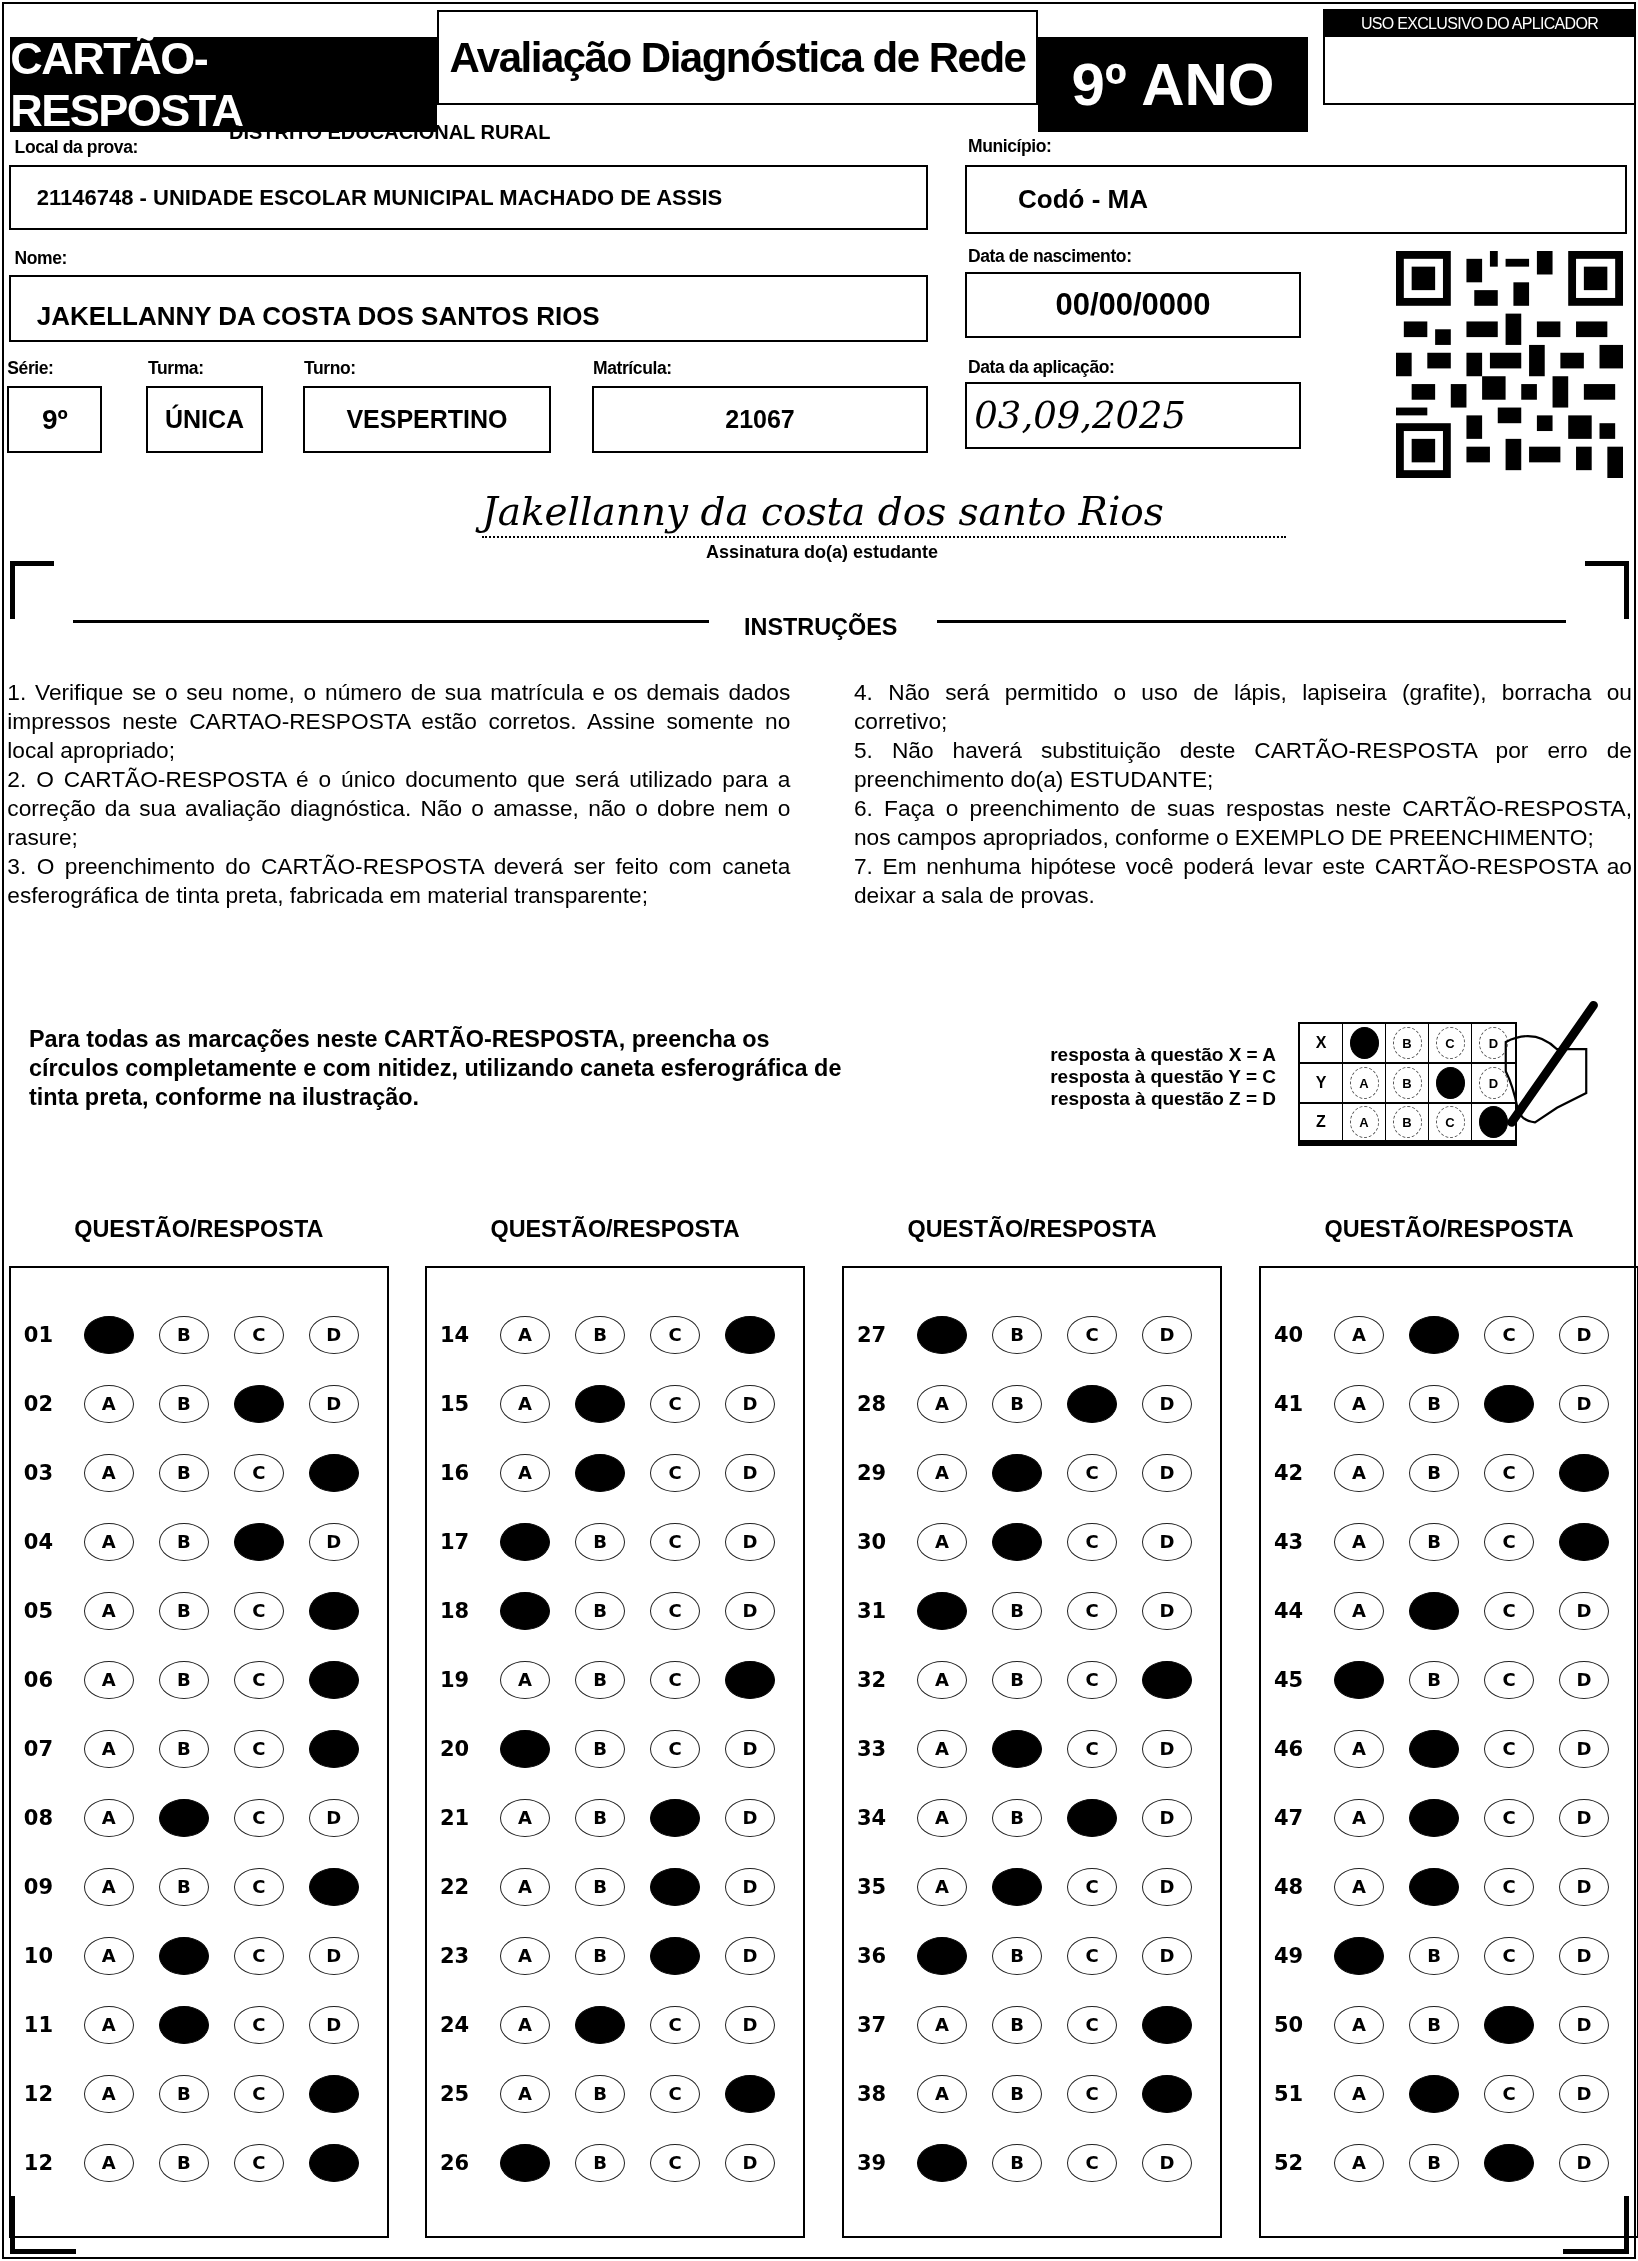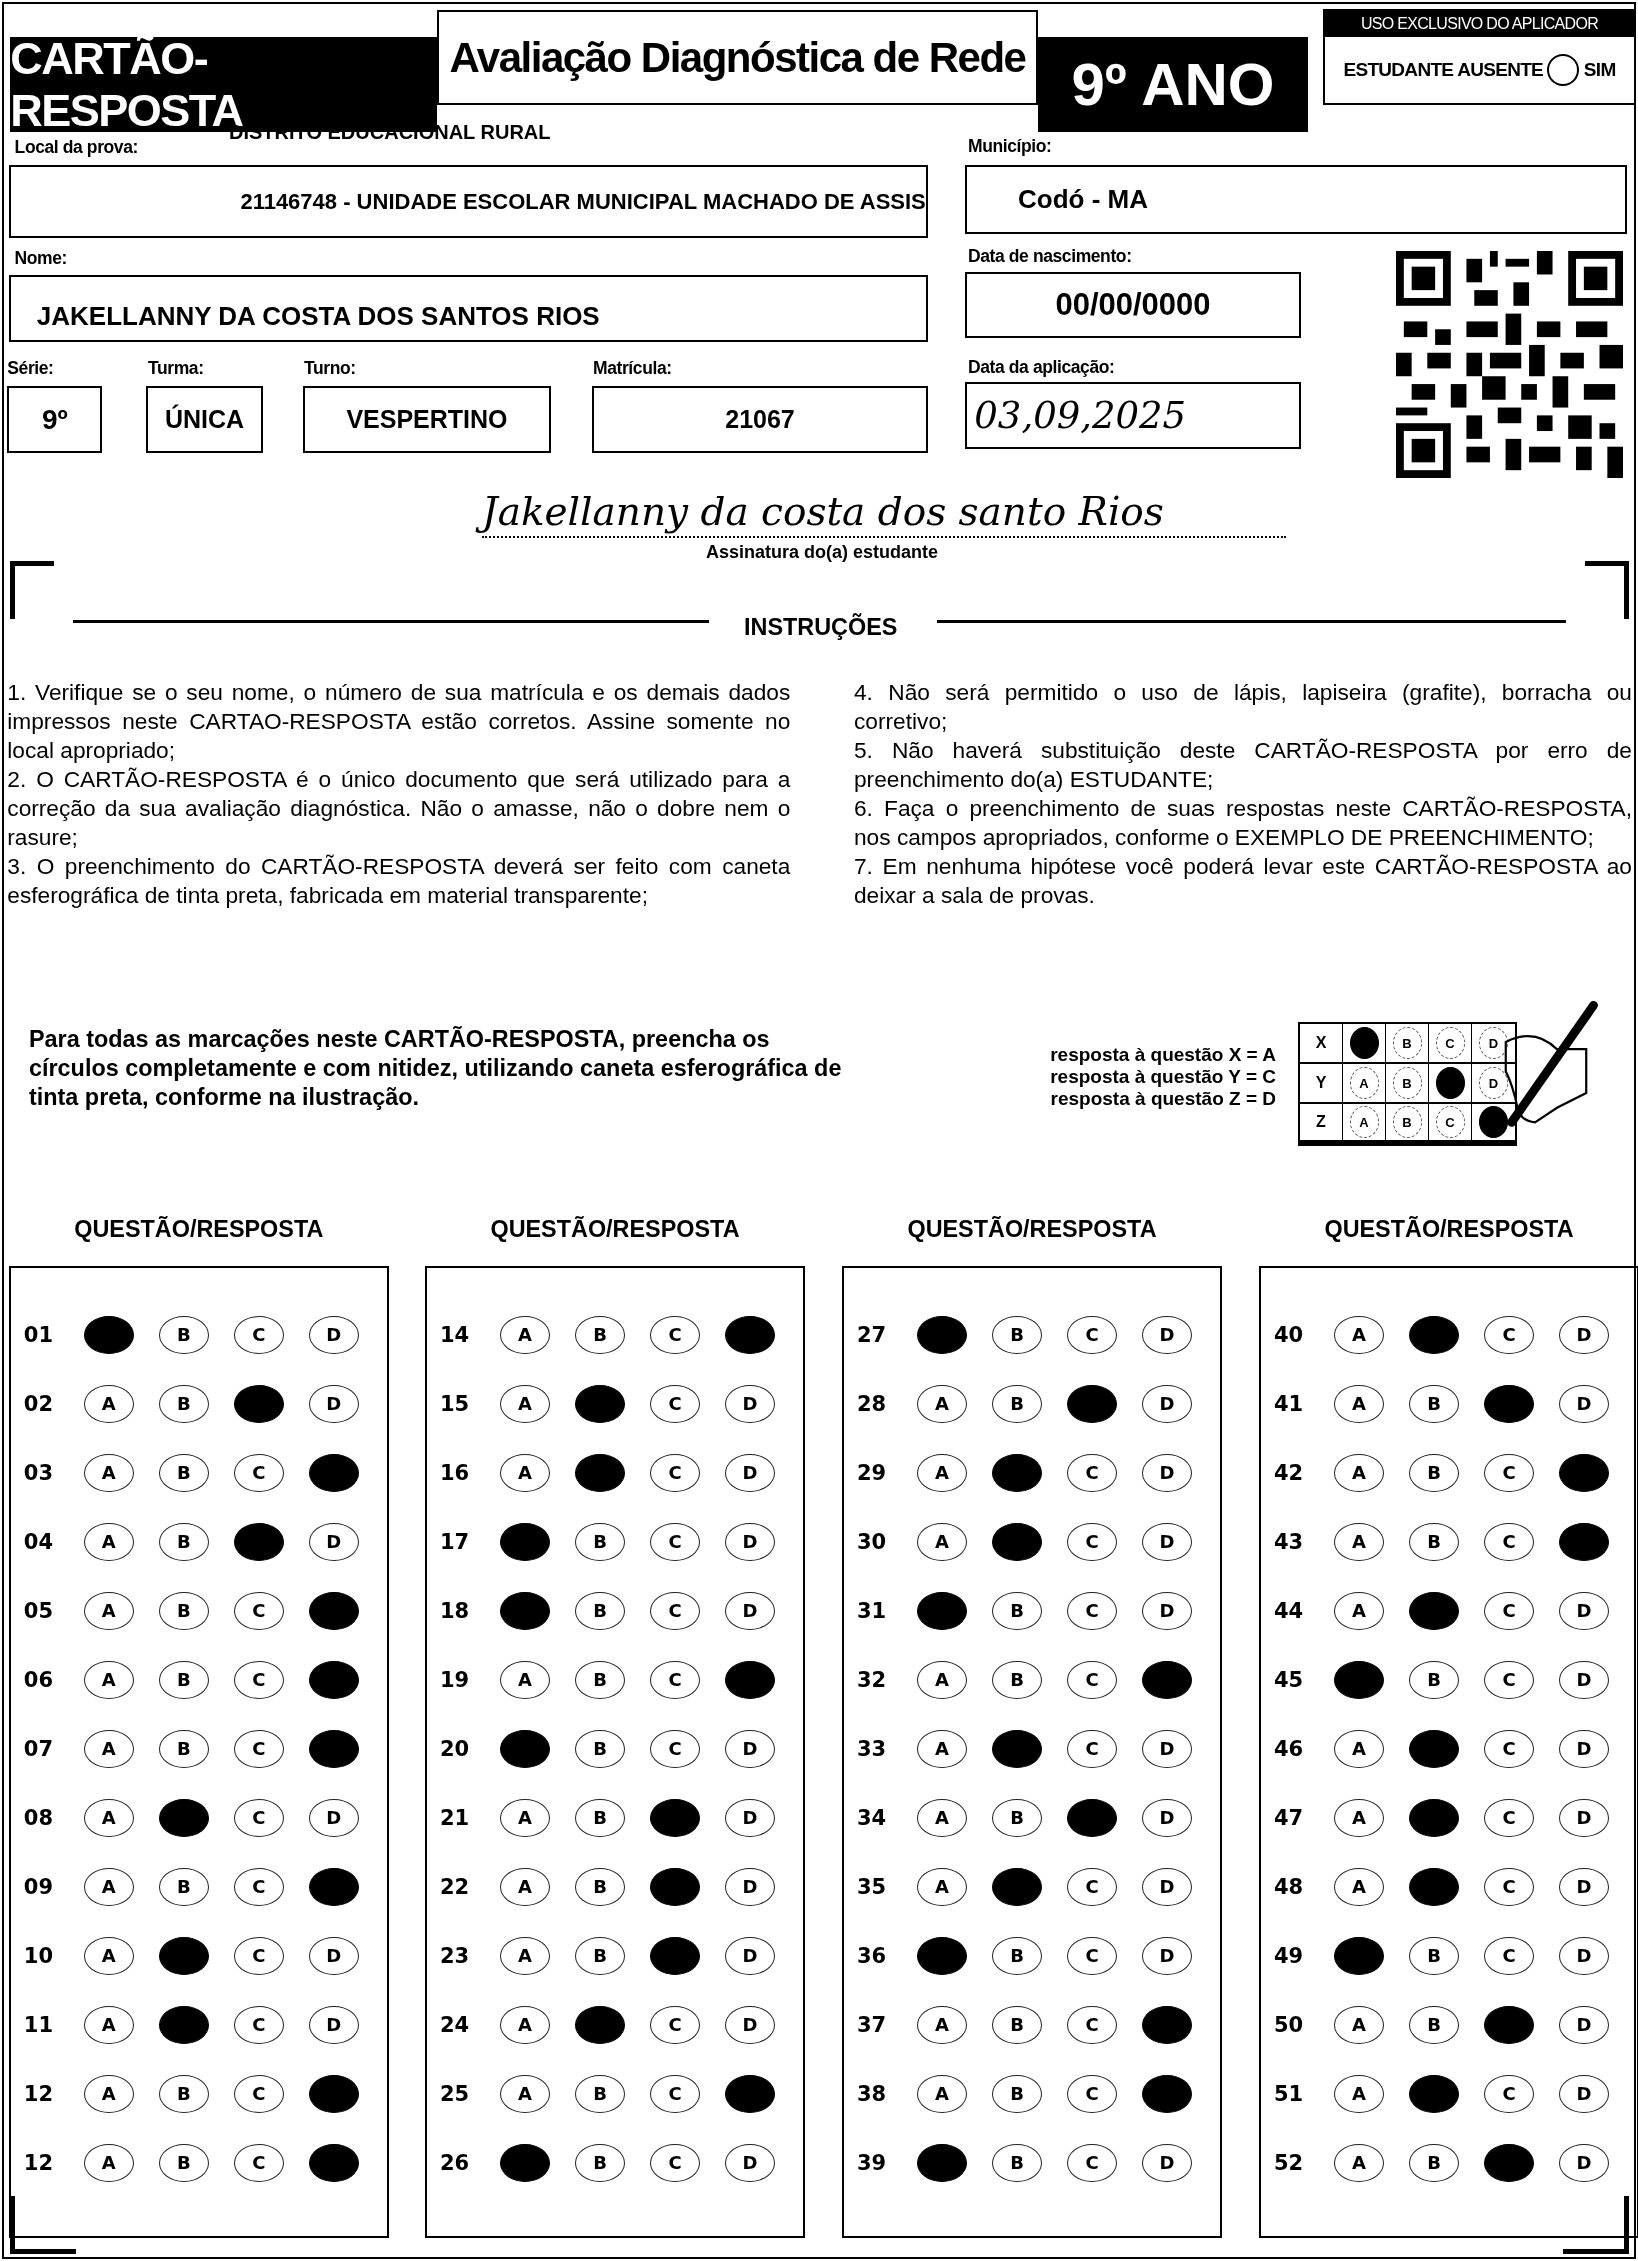--- a/index.html
+++ b/index.html
@@ -55,30 +55,25 @@
 </head>
 <body>
 
 <div class="abs page-border"></div>
 
 <div class="abs hdr-black hdr-title">CARTÃO-RESPOSTA</div>
 <div class="abs hdr-sub">Avaliação Diagnóstica de Rede</div>
 <div class="abs hdr-black hdr-year">9º ANO</div>
 <div class="abs aplic">
   <div class="aplic-top">USO EXCLUSIVO DO APLICADOR</div>
-  <div class="aplic-body">
-    <span>ESTUDANTE AUSENTE</span>
-    <span class="aplic-circle"></span>
-    <span>SIM</span>
-  </div>
 </div>
 
 <div class="abs lbl" style="left:14.6px;top:137px;">Local da prova:</div>
 <div class="abs" style="left:229px;top:121px;font-size:20px;font-weight:bold;">DISTRITO EDUCACIONAL RURAL</div>
-<div class="abs box" style="left:8.8px;top:165px;width:919px;height:73px;padding-left:26px;font-size:22px;justify-content:flex-end;">
+<div class="abs box" style="left:8.8px;top:165px;width:919px;height:65px;padding-left:26px;font-size:22px;">
     <span>21146748 - UNIDADE ESCOLAR MUNICIPAL MACHADO DE ASSIS</span>
   </div>
 
 <div class="abs lbl" style="left:968px;top:136px;">Município:</div>
 <div class="abs box" style="left:965px;top:165px;width:662px;height:69px;padding-left:51px;font-size:26px;">
     <span>Codó - MA</span>
   </div>
 
 <div class="abs lbl" style="left:14.6px;top:248px;">Nome:</div>
 <div class="abs box" style="left:8.8px;top:275px;width:919px;height:67px;padding-left:26px;padding-top:16px;font-size:26px;">

